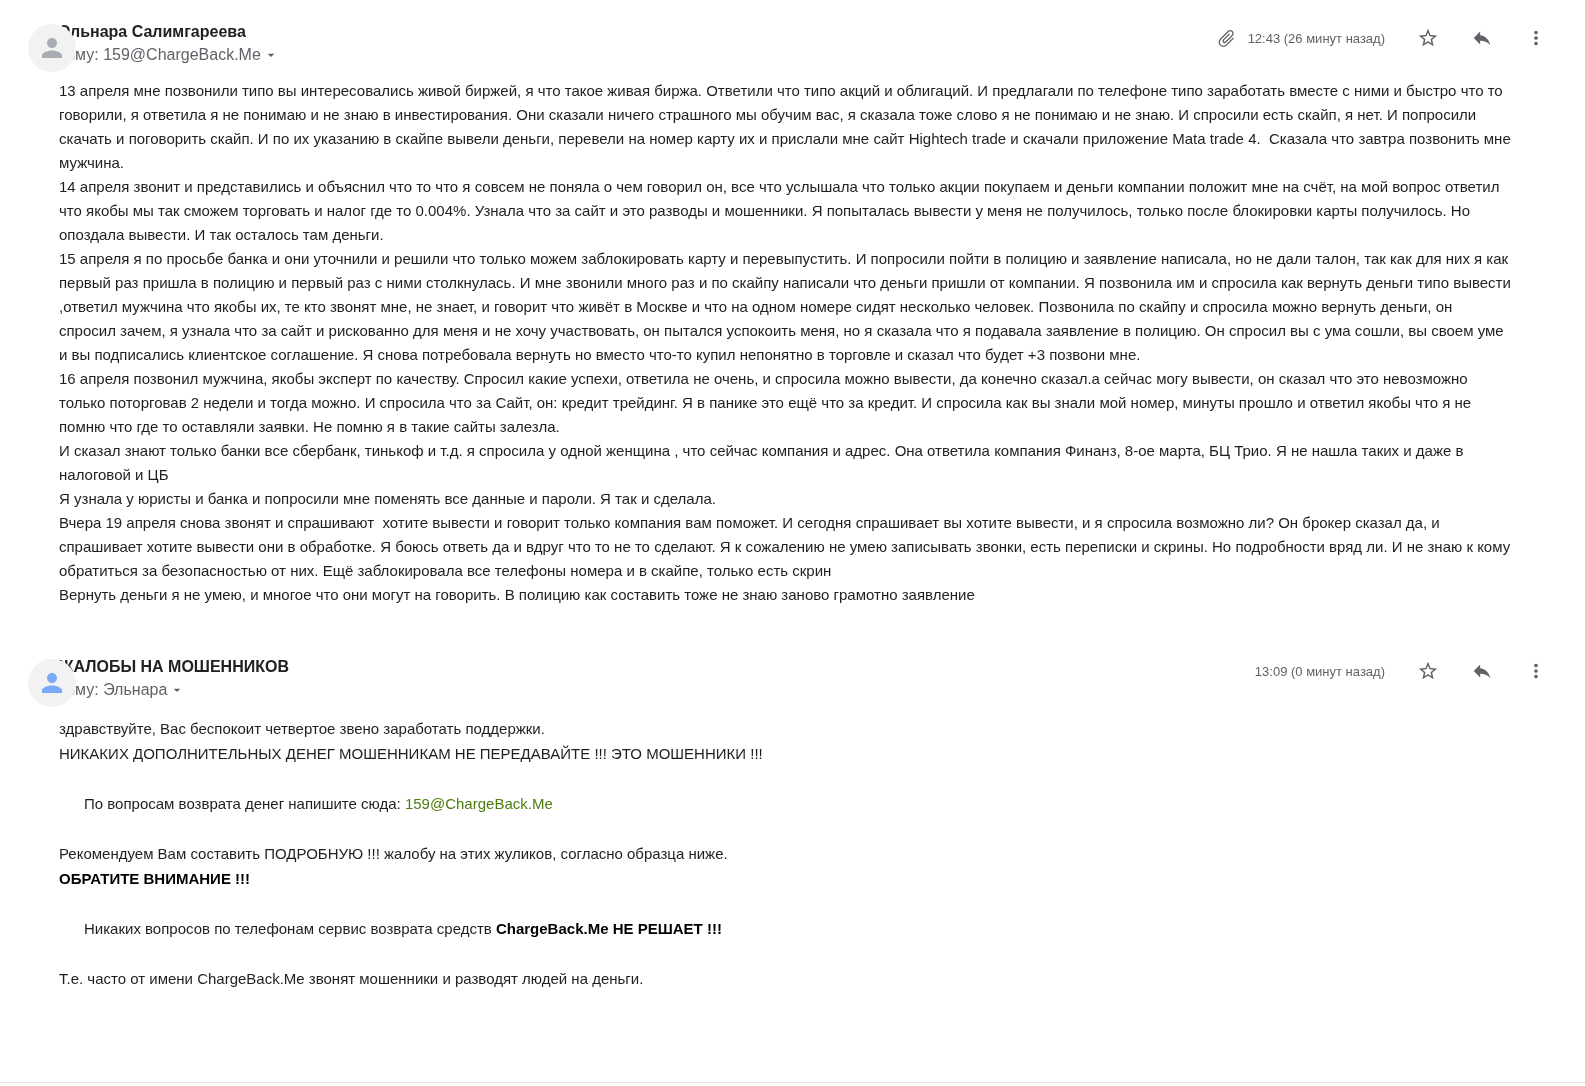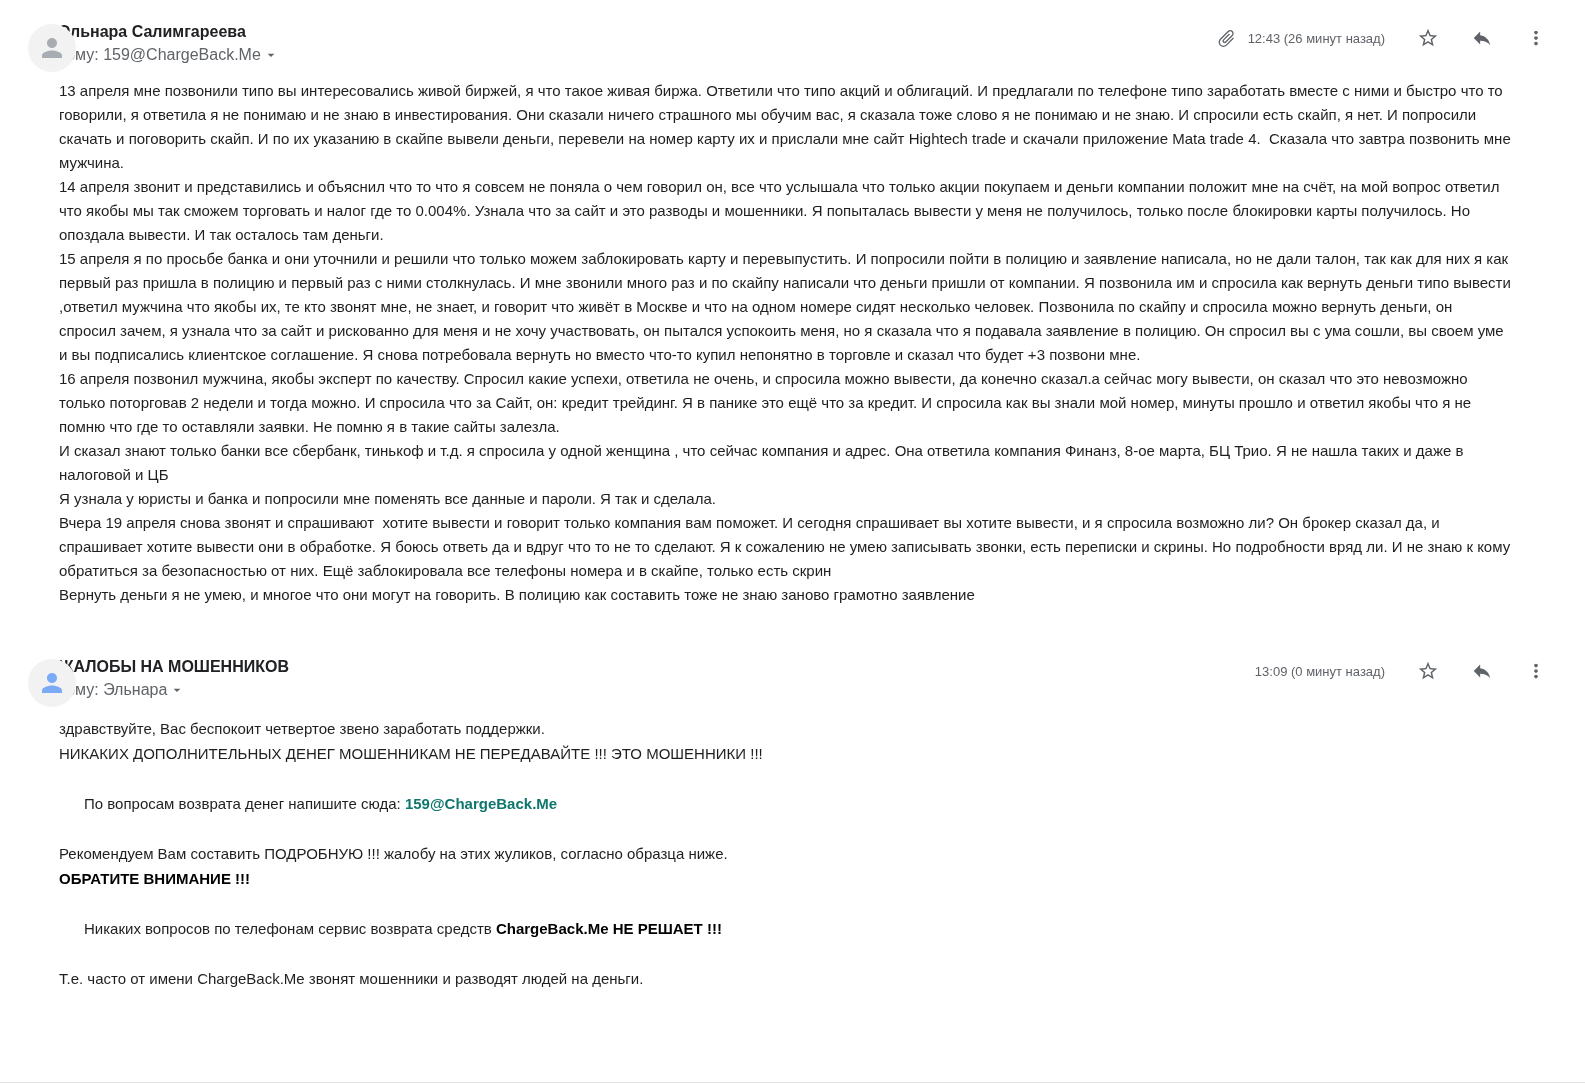--- a/index.html
+++ b/index.html
@@ -38,21 +38,21 @@
   .icon-btn svg { width:22px; height:22px; fill:#5f6368; }
   .clip svg { width:21px; height:21px; fill:#5f6368; }
 
   .body-1 { margin-top:16px; font-size:15px; line-height:24px; max-width:1452px; color:#1f1f1f; }
   .body-1 .para { white-space:pre-wrap; }
 
   .body-2 { margin-top:18px; font-size:15px; line-height:25px; max-width:1452px; color:#1f1f1f; }
   .body-2 .line { white-space:pre-wrap; }
   .b { font-weight:700; color:#000; }
   a.link-plain { color:#1155cc; text-decoration:underline; cursor:pointer; }
-  a.link-bold { color:#0f766e; font-weight:700; text-decoration:none; cursor:pointer; }
+  a.link-bold { color:#4d7c0f; font-weight:400; text-decoration:none; cursor:pointer; }
 
   .bottom-divider {
     position:absolute; left:0; right:0; bottom:3px; height:1px; background:#e3e3e3;
   }
 </style>
 </head>
 <body>
 
 <section class="email email-1">
   <div class="avatar">

